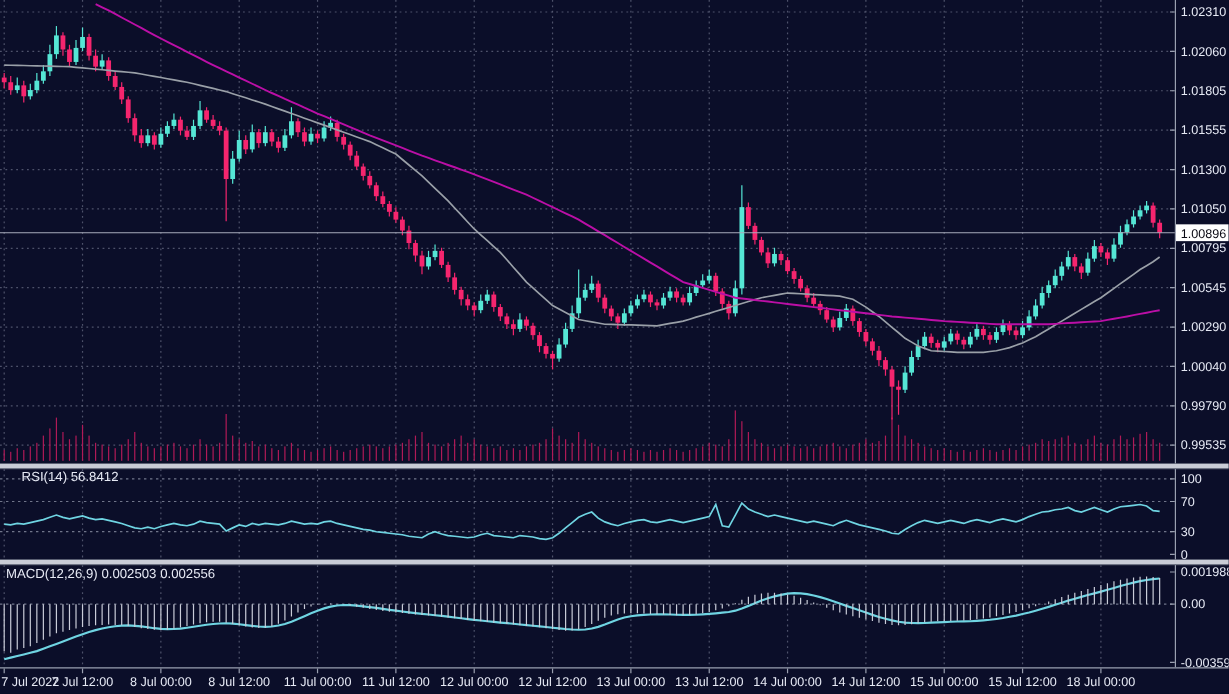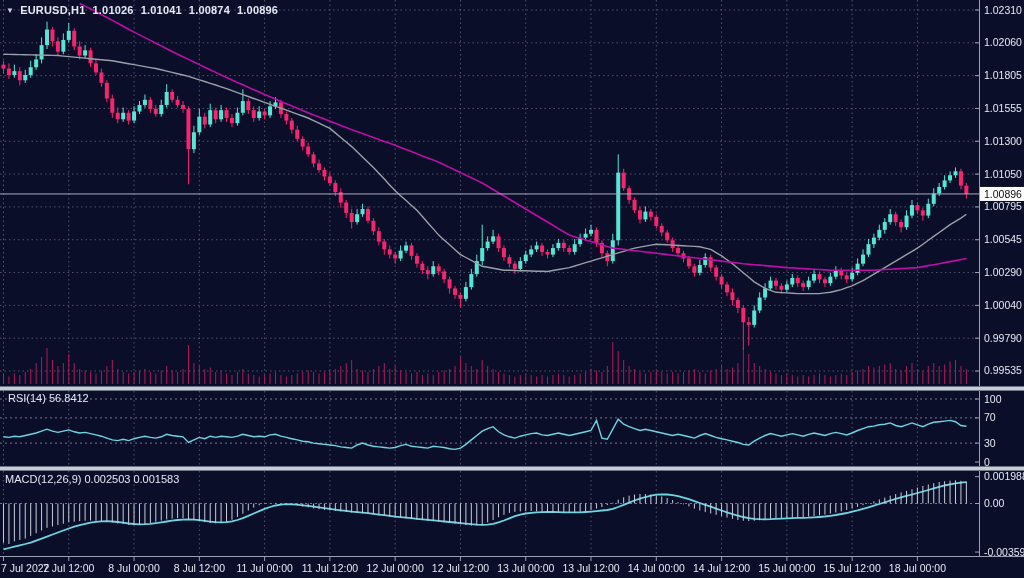--- a/index.html
+++ b/index.html
@@ -893,27 +893,24 @@
         <line x1="852.1400000000001" y1="557" x2="852.1400000000001" y2="561" stroke="#9aa0b0" stroke-width="1"></line>
         <text x="852.1400000000001" y="572" fill="#e6e9f4" font-size="10.5" font-family="Liberation Sans, sans-serif" text-anchor="middle">15 Jul 12:00</text>
         <line x1="917.4200000000001" y1="557" x2="917.4200000000001" y2="561" stroke="#9aa0b0" stroke-width="1"></line>
         <text x="917.4200000000001" y="572" fill="#e6e9f4" font-size="10.5" font-family="Liberation Sans, sans-serif" text-anchor="middle">18 Jul 00:00</text>
       </g>
     </svg>
 
   <div class="sep" style="top:386px"></div>
   <div class="sep" style="top:466px"></div>
 
-  <div class="overlay hdr">
-    <span class="tri">▼</span><span>EURUSD,H1</span><span>1.01026</span><span>1.01041</span><span>1.00874</span><span>1.00896</span>
-  </div>
 
-  <div class="overlay ind-label" style="left:8px;top:392px">
+  <div class="overlay ind-label" style="left:18px;top:392px">
     <span>RSI(14)</span>
     <span>56.8412</span>
   </div>
 
   <div class="overlay ind-label" style="left:5px;top:473px">
     <span>MACD(12,26,9)</span>
     <span>0.002503</span>
-    <span>0.001583</span>
+    <span>0.002556</span>
   </div>
 </div>
 
 </body></html>

